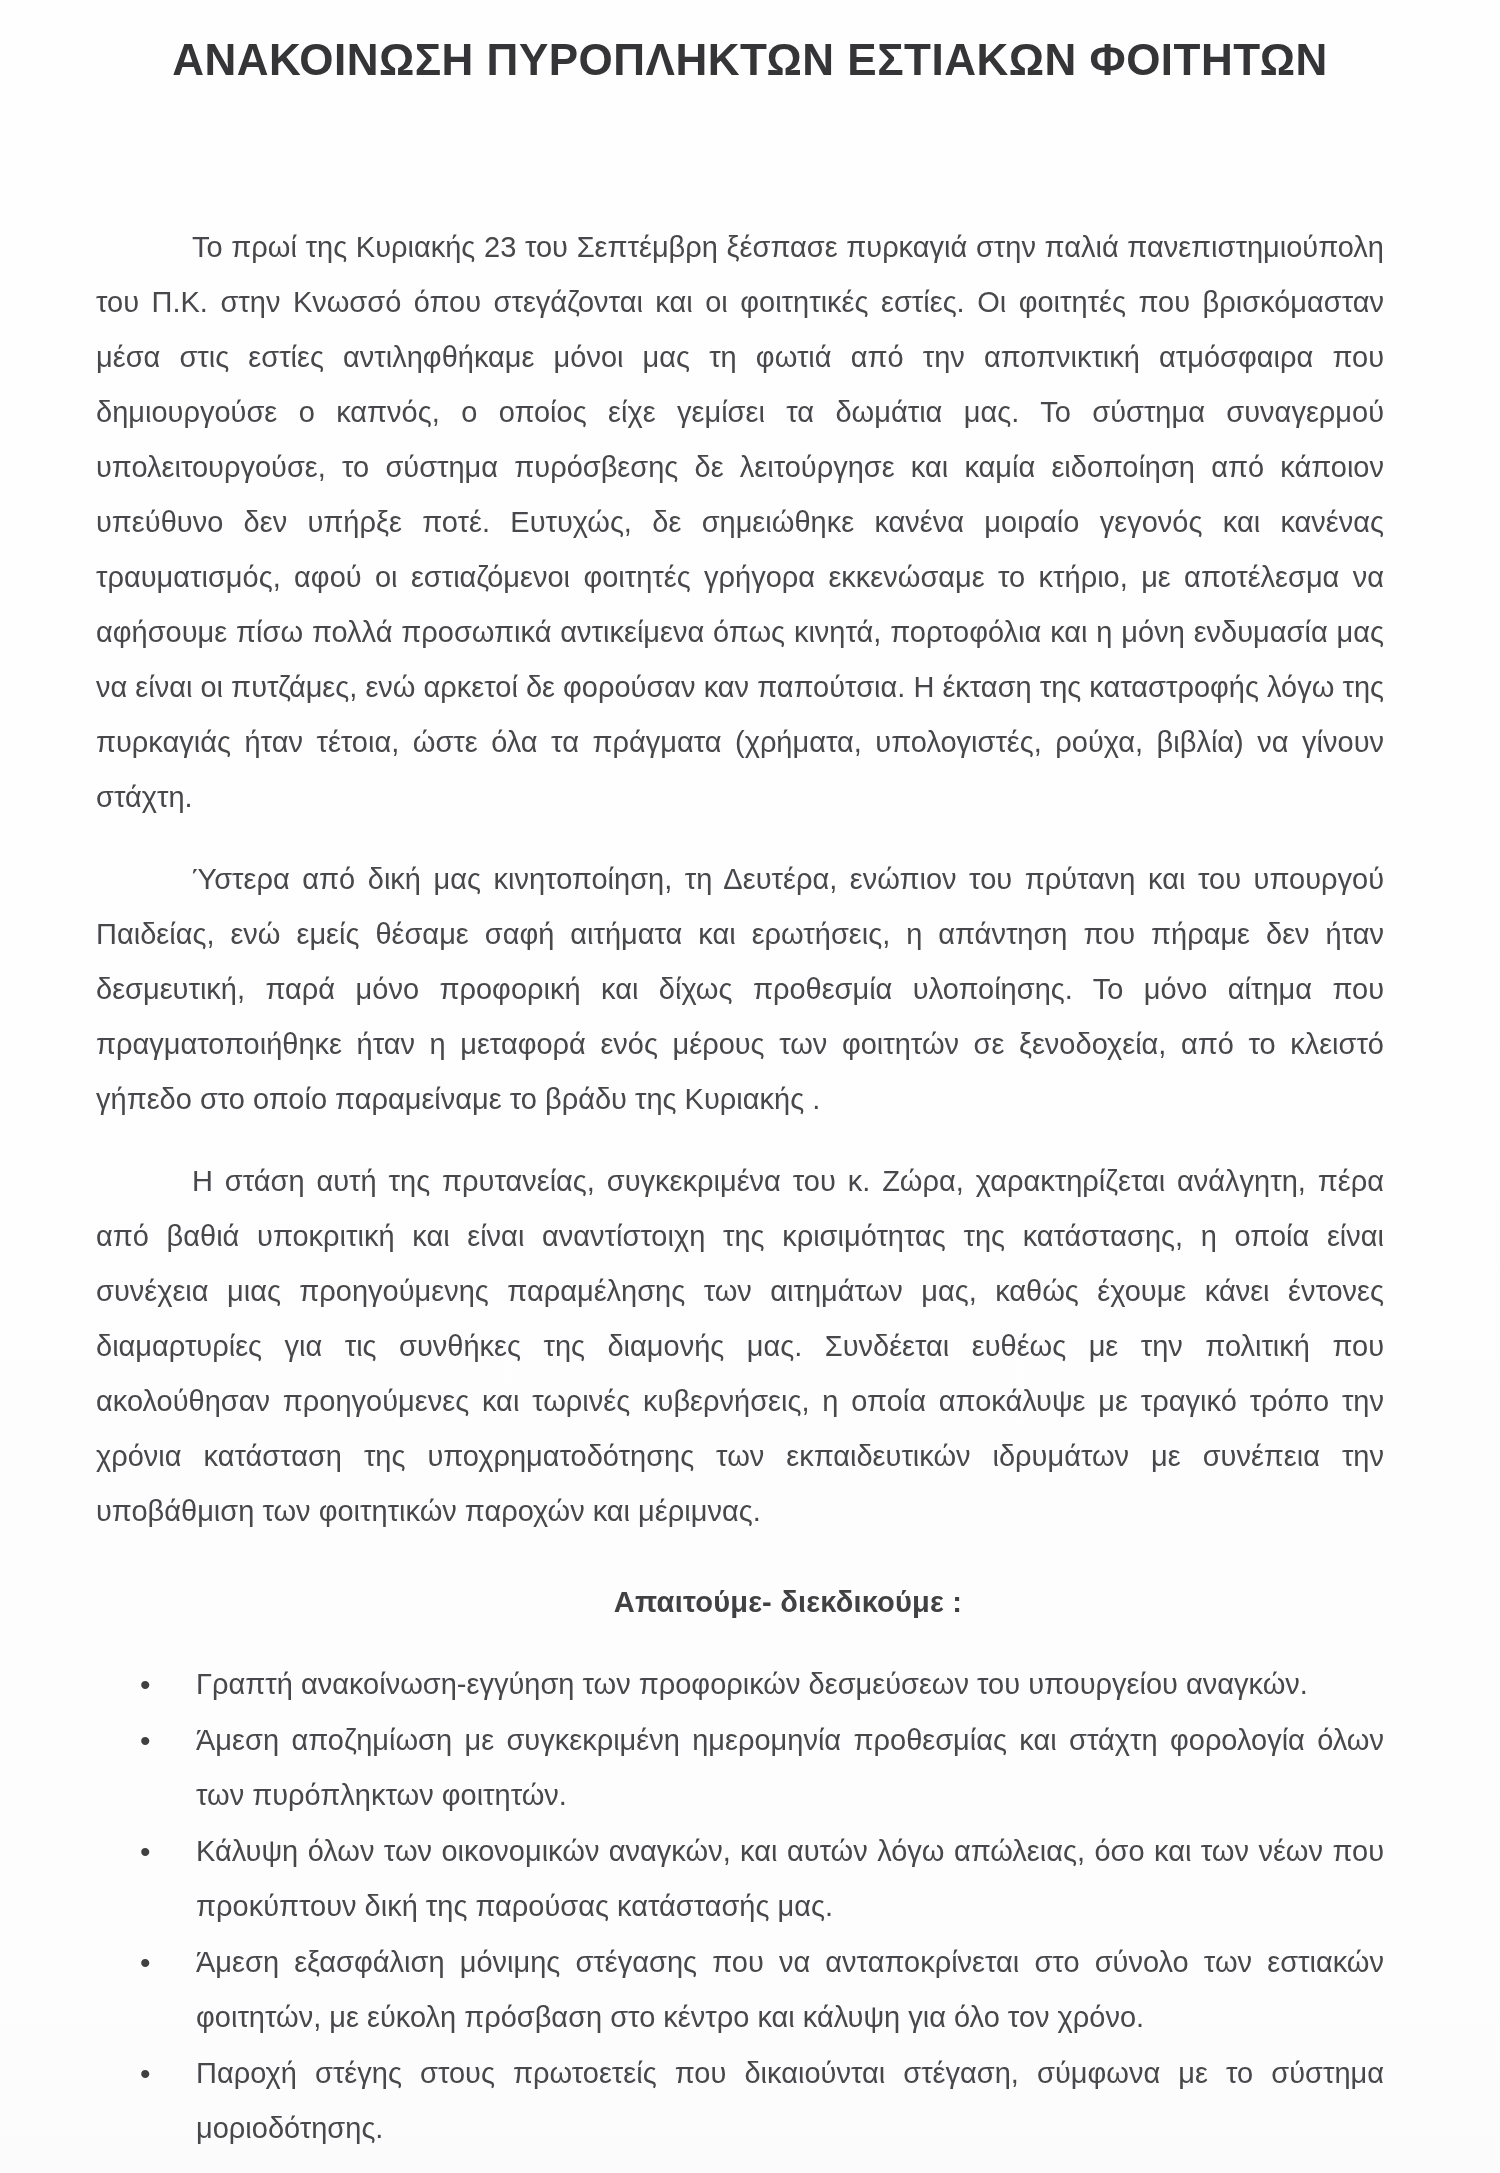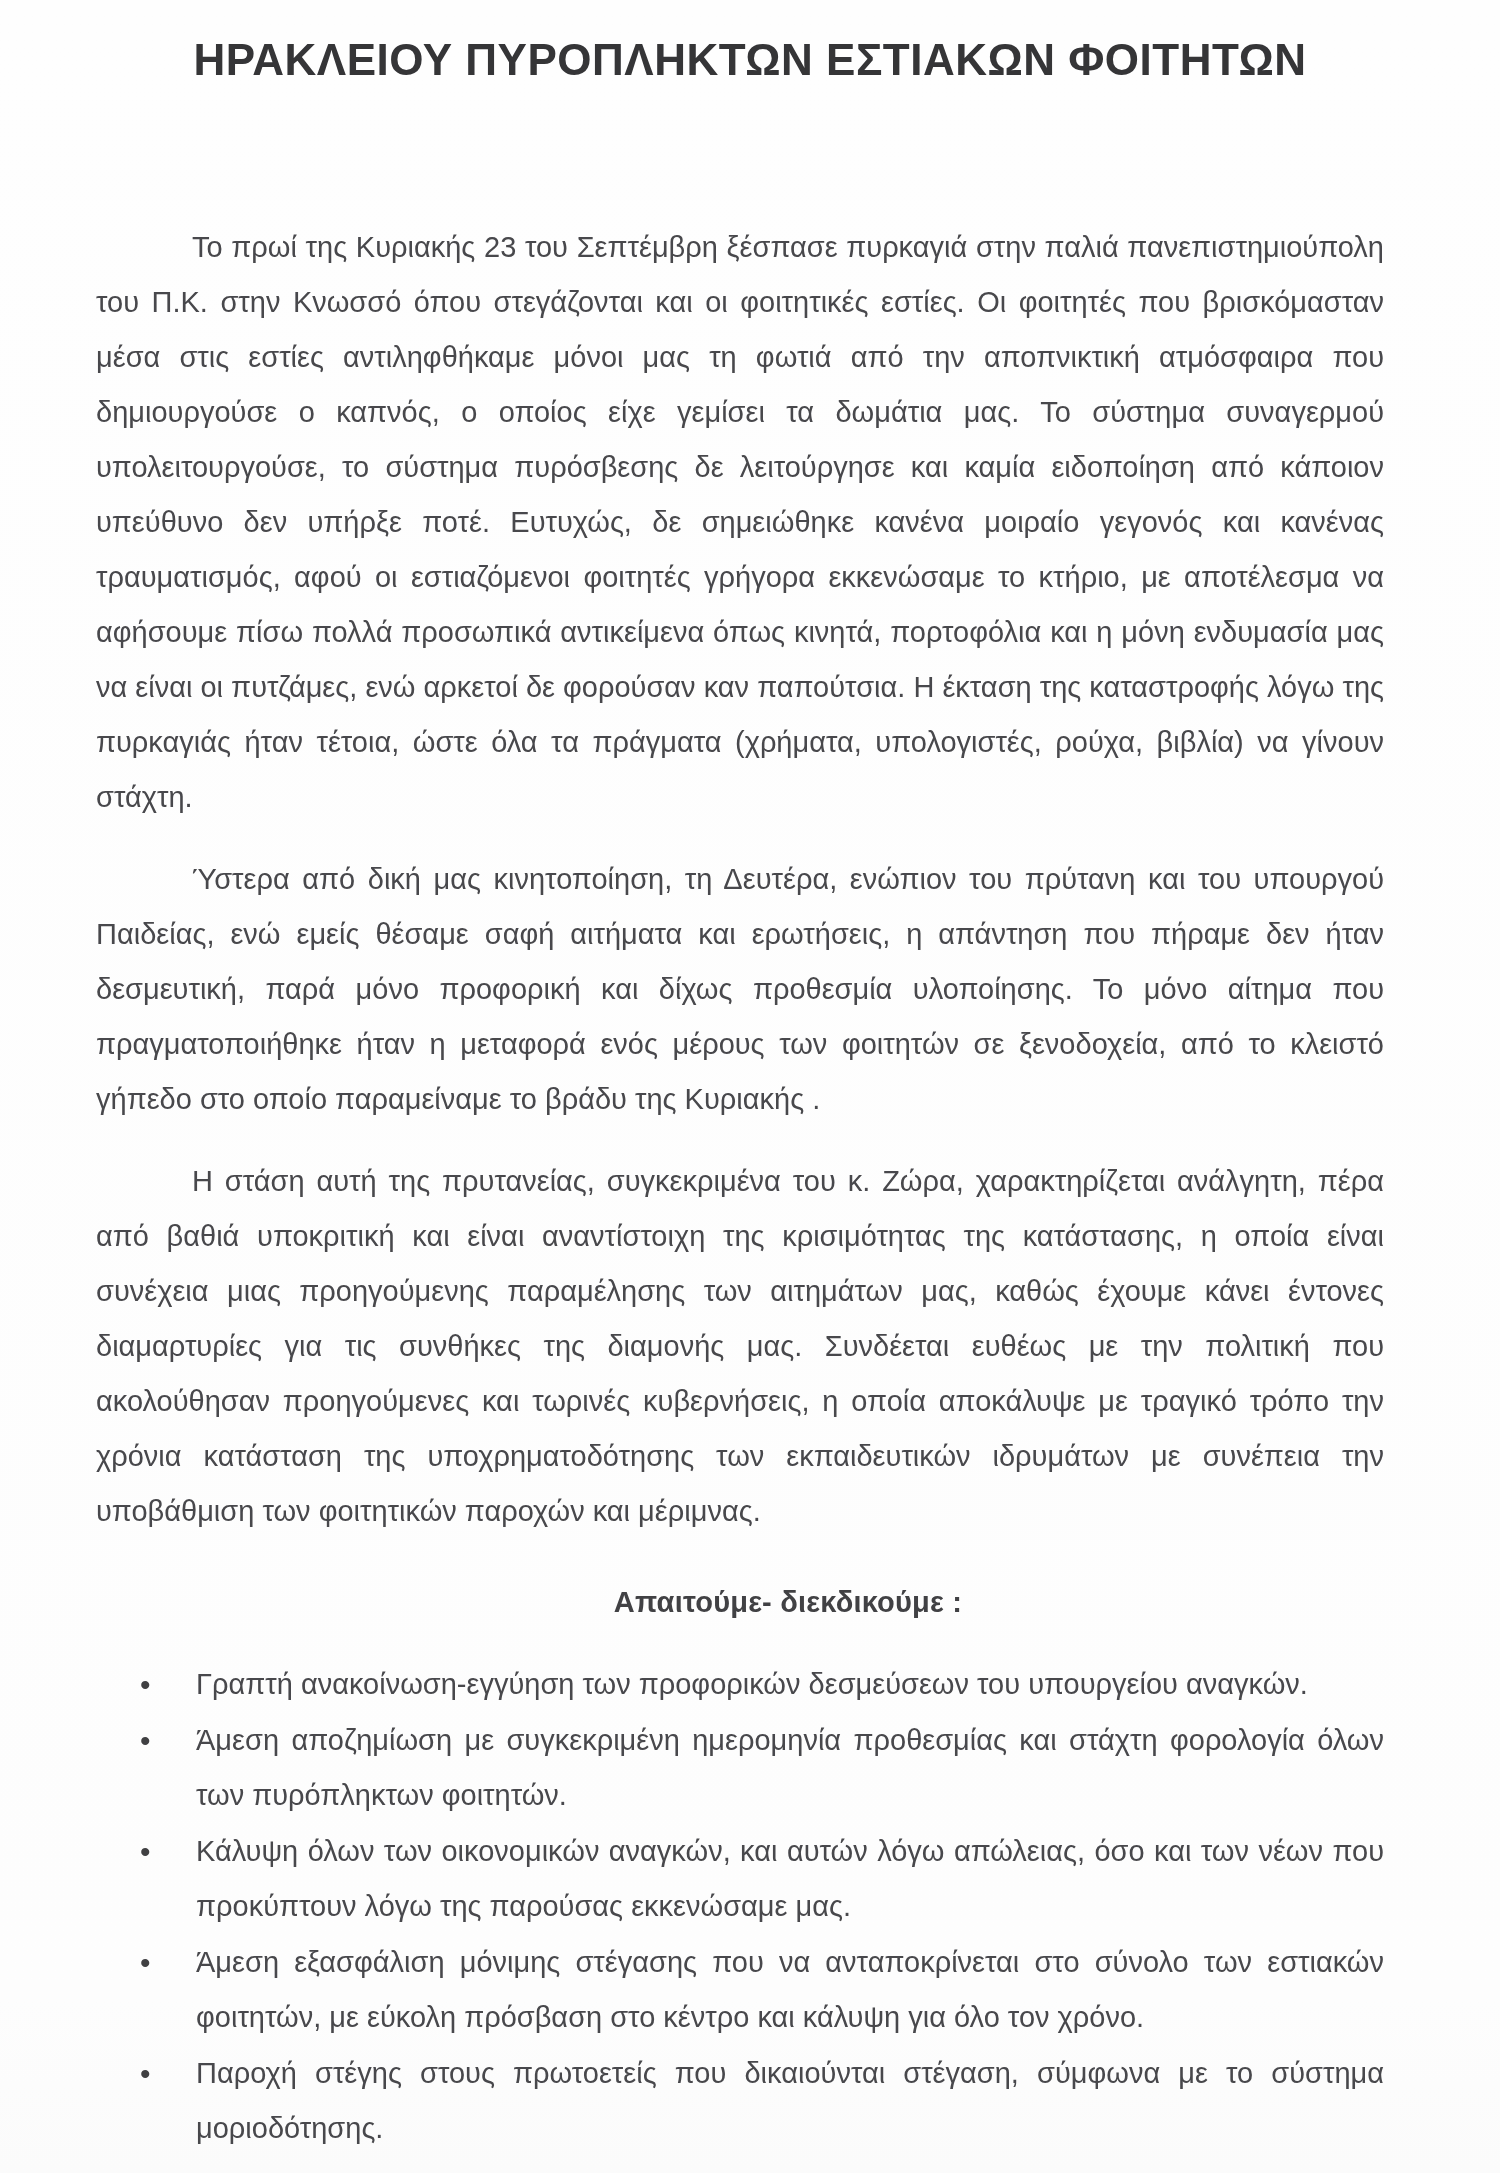--- a/index.html
+++ b/index.html
@@ -81,21 +81,21 @@
     text-align: justify;
   }
 </style>
 </head>
 <body>
 
 <div class="page">
   <div class="scan">
 
     <h1 class="doc-title">
-      <span class="title-line">ΗΡΑΚΛΕΙΟΥ ΠΥΡΟΠΛΗΚΤΩΝ ΕΣΤΙΑΚΩΝ ΦΟΙΤΗΤΩΝ</span>
+      <span class="title-line">ΑΝΑΚΟΙΝΩΣΗ ΠΥΡΟΠΛΗΚΤΩΝ ΕΣΤΙΑΚΩΝ ΦΟΙΤΗΤΩΝ</span>
     </h1>
 
     <div class="doc-body">
 
       <p class="para">Το πρωί της Κυριακής 23 του Σεπτέμβρη ξέσπασε πυρκαγιά στην παλιά πανεπιστημιούπολη του Π.Κ. στην Κνωσσό όπου στεγάζονται και οι φοιτητικές εστίες. Οι φοιτητές που βρισκόμασταν μέσα στις εστίες αντιληφθήκαμε μόνοι μας τη φωτιά από την αποπνικτική ατμόσφαιρα που δημιουργούσε ο καπνός, ο οποίος είχε γεμίσει τα δωμάτια μας. Το σύστημα συναγερμού υπολειτουργούσε, το σύστημα πυρόσβεσης δε λειτούργησε και καμία ειδοποίηση από κάποιον υπεύθυνο δεν υπήρξε ποτέ. Ευτυχώς, δε σημειώθηκε κανένα μοιραίο γεγονός και κανένας τραυματισμός, αφού οι εστιαζόμενοι φοιτητές γρήγορα εκκενώσαμε το κτήριο, με αποτέλεσμα να αφήσουμε πίσω πολλά προσωπικά αντικείμενα όπως κινητά, πορτοφόλια και η μόνη ενδυμασία μας να είναι οι πυτζάμες, ενώ αρκετοί δε φορούσαν καν παπούτσια. Η έκταση της καταστροφής λόγω της πυρκαγιάς ήταν τέτοια, ώστε όλα τα πράγματα (χρήματα, υπολογιστές, ρούχα, βιβλία) να γίνουν στάχτη.</p>
 
       <p class="para">Ύστερα από δική μας κινητοποίηση, τη Δευτέρα, ενώπιον του πρύτανη και του υπουργού Παιδείας, ενώ εμείς θέσαμε σαφή αιτήματα και ερωτήσεις, η απάντηση που πήραμε δεν ήταν δεσμευτική, παρά μόνο προφορική και δίχως προθεσμία υλοποίησης. Το μόνο αίτημα που πραγματοποιήθηκε ήταν η μεταφορά ενός μέρους των φοιτητών σε ξενοδοχεία, από το κλειστό γήπεδο στο οποίο παραμείναμε το βράδυ της Κυριακής .</p>
 
       <p class="para">Η στάση αυτή της πρυτανείας, συγκεκριμένα του κ. Ζώρα, χαρακτηρίζεται ανάλγητη, πέρα από βαθιά υποκριτική και είναι αναντίστοιχη της κρισιμότητας της κατάστασης, η οποία είναι συνέχεια μιας προηγούμενης παραμέλησης των αιτημάτων μας, καθώς έχουμε κάνει έντονες διαμαρτυρίες για τις συνθήκες της διαμονής μας. Συνδέεται ευθέως με την πολιτική που ακολούθησαν προηγούμενες και τωρινές κυβερνήσεις, η οποία αποκάλυψε με τραγικό τρόπο την χρόνια κατάσταση της υποχρηματοδότησης των εκπαιδευτικών ιδρυμάτων με συνέπεια την υποβάθμιση των φοιτητικών παροχών και μέριμνας.</p>
 
@@ -105,21 +105,21 @@
         <li>
           <span class="bullet">•</span>
           <span class="item-text">Γραπτή ανακοίνωση-εγγύηση των προφορικών δεσμεύσεων του υπουργείου αναγκών.</span>
         </li>
         <li>
           <span class="bullet">•</span>
           <span class="item-text">Άμεση αποζημίωση με συγκεκριμένη ημερομηνία προθεσμίας και στάχτη φορολογία όλων των πυρόπληκτων φοιτητών.</span>
         </li>
         <li>
           <span class="bullet">•</span>
-          <span class="item-text">Κάλυψη όλων των οικονομικών αναγκών, και αυτών λόγω απώλειας, όσο και των νέων που προκύπτουν λόγω της παρούσας εκκενώσαμε μας.</span>
+          <span class="item-text">Κάλυψη όλων των οικονομικών αναγκών, και αυτών λόγω απώλειας, όσο και των νέων που προκύπτουν δική της παρούσας κατάστασής μας.</span>
         </li>
         <li>
           <span class="bullet">•</span>
           <span class="item-text">Άμεση εξασφάλιση μόνιμης στέγασης που να ανταποκρίνεται στο σύνολο των εστιακών φοιτητών, με εύκολη πρόσβαση στο κέντρο και κάλυψη για όλο τον χρόνο.</span>
         </li>
         <li>
           <span class="bullet">•</span>
           <span class="item-text">Παροχή στέγης στους πρωτοετείς που δικαιούνται στέγαση, σύμφωνα με το σύστημα μοριοδότησης.</span>
         </li>
       </ul>

